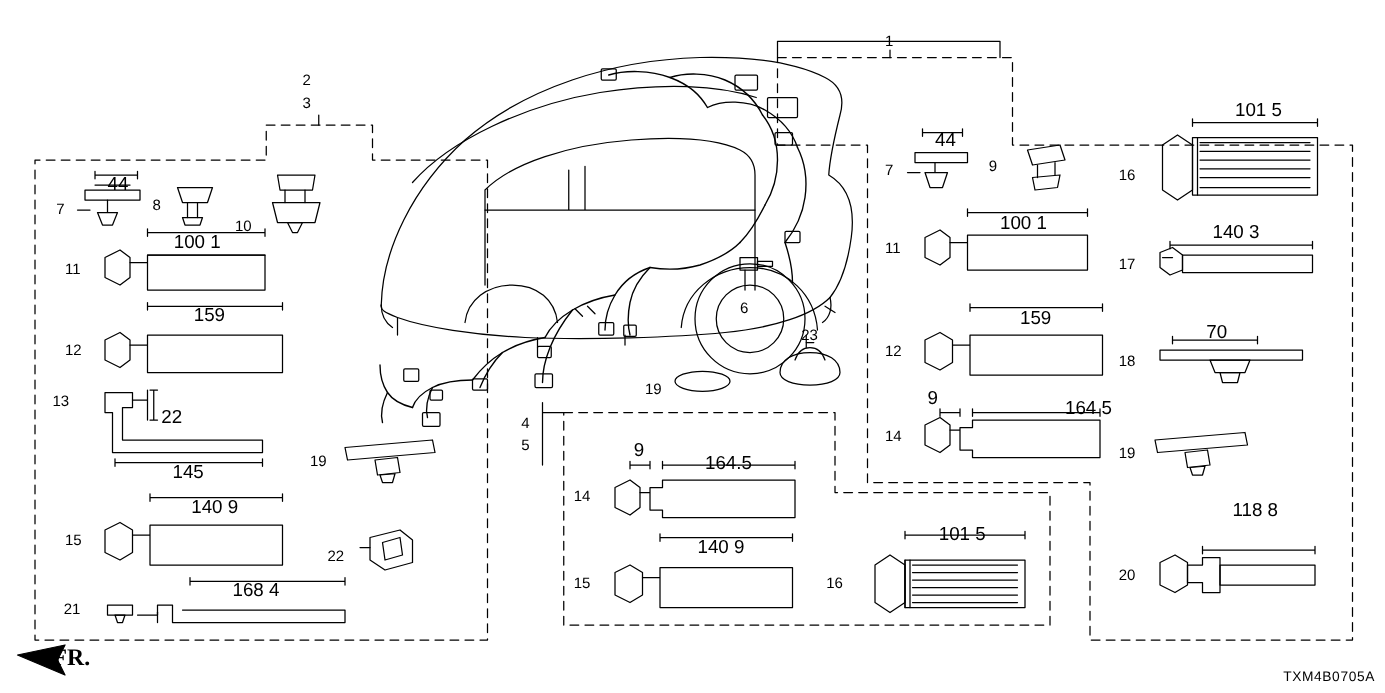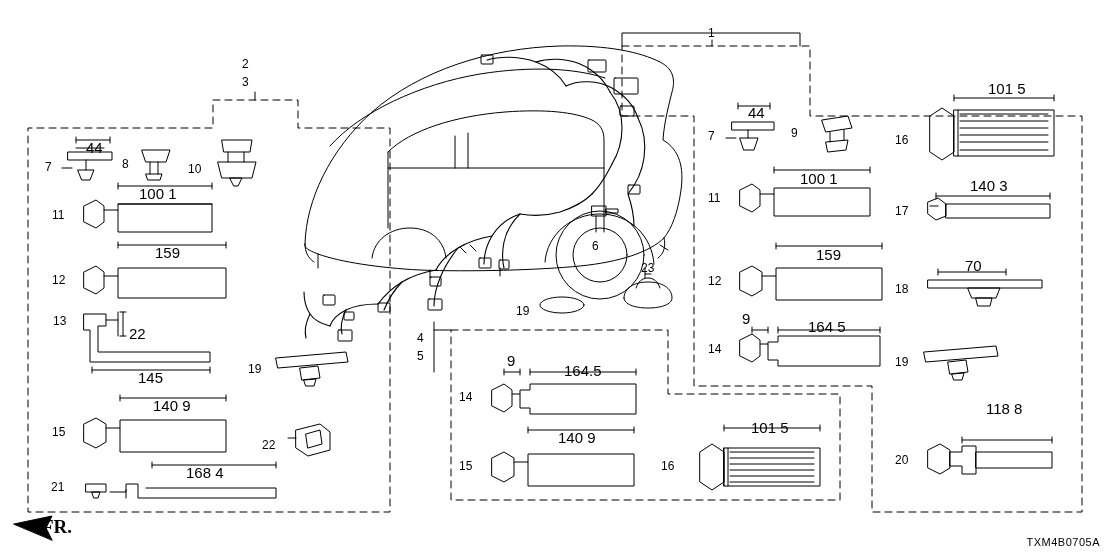--- a/index.html
+++ b/index.html
@@ -266,24 +266,24 @@
       </g>
     </g>
   </svg>
 
   <div class="lbl" style="left:708px;top:27px">1</div>
   <div class="lbl" style="left:242px;top:58px">2</div>
   <div class="lbl" style="left:242px;top:76px">3</div>
 
   <div class="lbl" style="left:45px;top:161px">7</div>
   <div class="lbl" style="left:122px;top:158px">8</div>
-  <div class="lbl" style="left:188px;top:163px">10</div>
+  <div class="lbl" style="left:188px;top:175px">10</div>
   <div class="lbl" style="left:52px;top:209px">11</div>
   <div class="lbl" style="left:52px;top:274px">12</div>
-  <div class="lbl" style="left:53px;top:315px">13</div>
+  <div class="lbl" style="left:42px;top:315px">13</div>
   <div class="lbl" style="left:52px;top:426px">15</div>
   <div class="lbl" style="left:248px;top:363px">19</div>
   <div class="lbl" style="left:51px;top:481px">21</div>
   <div class="lbl" style="left:262px;top:439px">22</div>
 
   <div class="lbl" style="left:417px;top:332px">4</div>
   <div class="lbl" style="left:417px;top:350px">5</div>
   <div class="lbl" style="left:459px;top:391px">14</div>
   <div class="lbl" style="left:459px;top:460px">15</div>
   <div class="lbl" style="left:661px;top:460px">16</div>
@@ -315,19 +315,19 @@
   <div class="dim" style="left:558px;top:432px">140 9</div>
   <div class="dim" style="left:751px;top:422px">101 5</div>
 
   <div class="dim" style="left:748px;top:107px">44</div>
   <div class="dim" style="left:988px;top:83px">101 5</div>
   <div class="dim" style="left:800px;top:173px">100 1</div>
   <div class="dim" style="left:970px;top:180px">140 3</div>
   <div class="dim" style="left:816px;top:249px">159</div>
   <div class="dim" style="left:965px;top:260px">70</div>
   <div class="dim" style="left:742px;top:313px">9</div>
-  <div class="dim" style="left:808px;top:321px">164 5</div>
+  <div class="dim" style="left:852px;top:321px">164 5</div>
   <div class="dim" style="left:986px;top:403px">118 8</div>
 
   <div class="fr" style="left:42px;top:516px">FR.</div>
   <div class="partno">TXM4B0705A</div>
 
 </div>
 
 </body></html>

